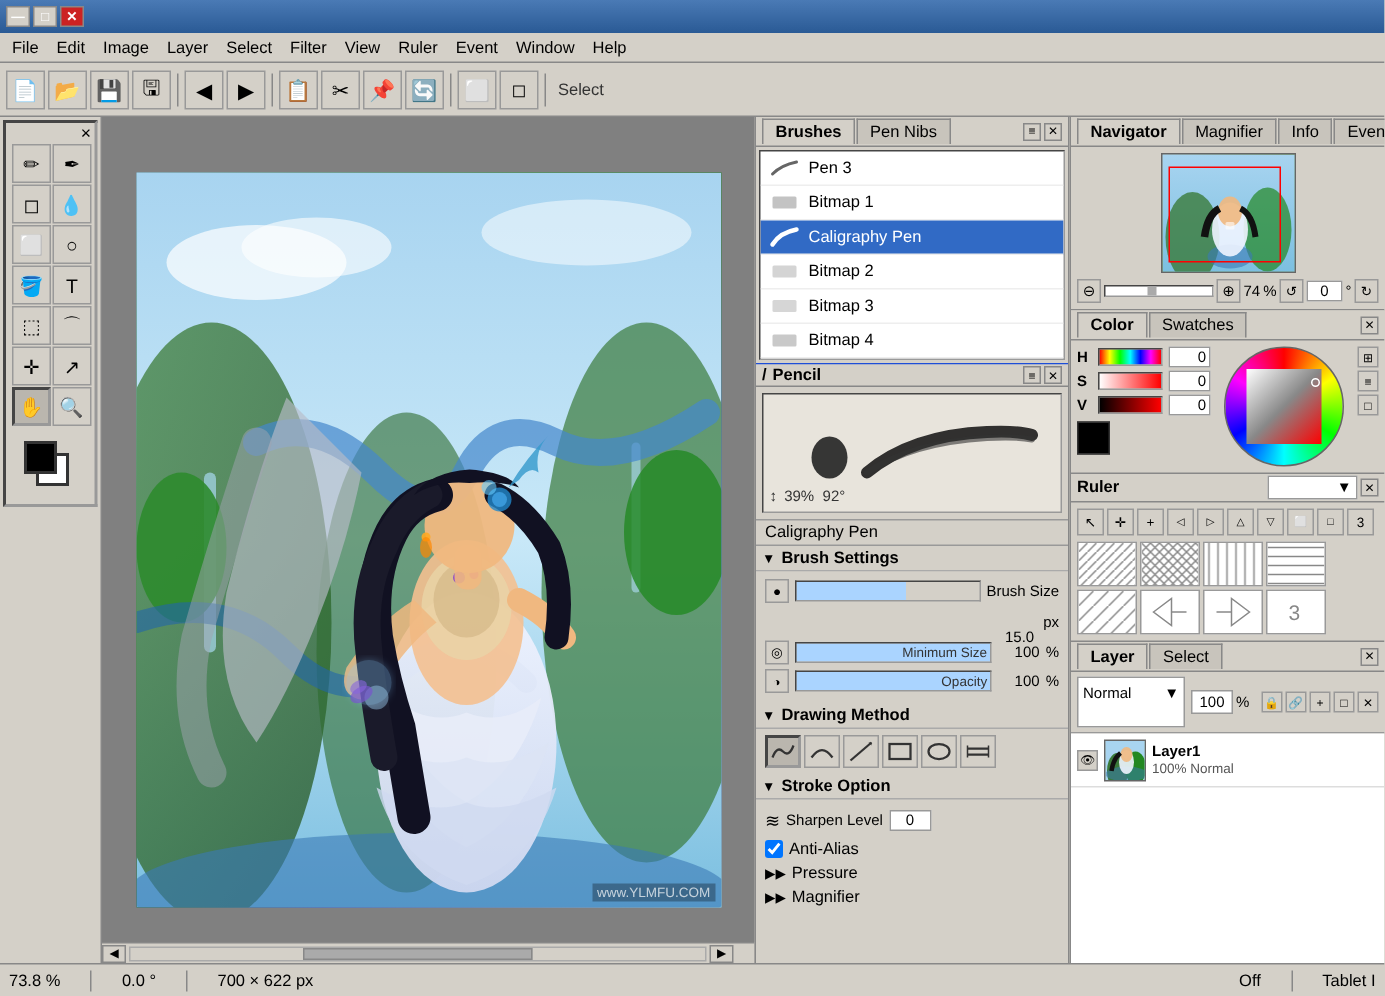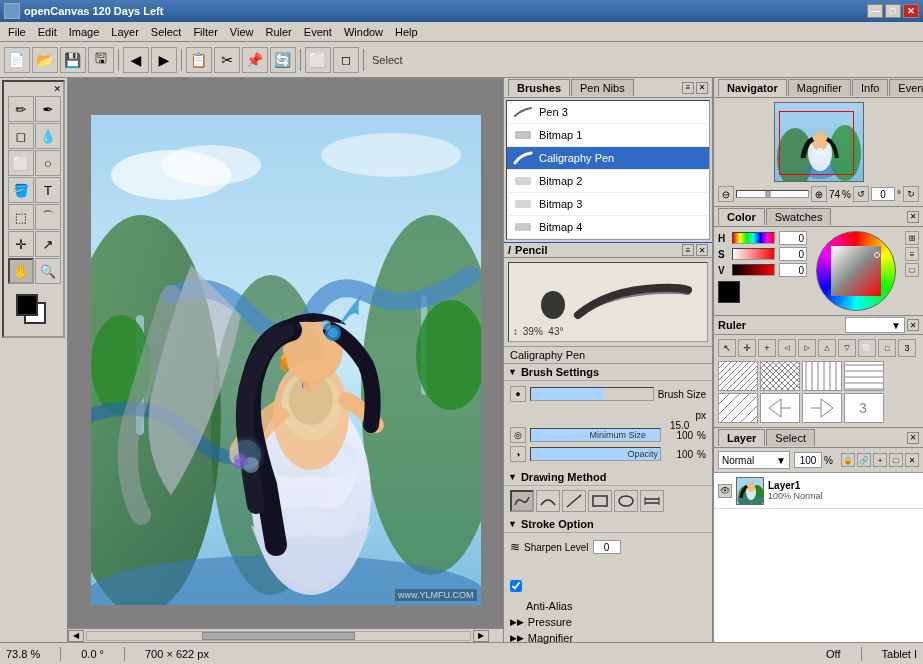--- a/index.html
+++ b/index.html
@@ -121,21 +121,21 @@
     .draw-buttons { display: flex; gap: 2px; flex-wrap: wrap; }
     .draw-btn { width: 24px; height: 22px; background: #d4d0c8; border: 1px solid #999; display: flex; align-items: center; justify-content: center; font-size: 12px; cursor: pointer; }
     .draw-btn.active { border: 2px inset #999; background: #bab6ae; }
     
     .stroke-option { padding: 4px 6px; }
     .sharpen-row { display: flex; align-items: center; gap: 4px; margin-top: 3px; }
     .sharpen-label { font-size: 10px; }
     .sharpen-val { width: 28px; height: 14px; background: white; border: 1px solid #999; font-size: 10px; text-align: center; }
     .checkbox-row { display: flex; align-items: center; gap: 4px; padding: 2px 6px; }
     .checkbox-row input { width: 12px; height: 12px; }
-    .checkbox-row label { font-size: 11px; margin-top: 40px; }
+    .checkbox-row label { font-size: 11px; }
     .expand-row { display: flex; align-items: center; padding: 2px 6px; cursor: pointer; }
     .expand-arrow { margin-right: 4px; font-size: 9px; }
     
     
     .status-bar { height: 22px; background: #d4d0c8; border-top: 1px solid #888; display: flex; align-items: center; padding: 0 6px; font-size: 11px; gap: 20px; }
     .status-sep { width: 1px; height: 14px; background: #888; }
     
     
     ::-webkit-scrollbar { width: 12px; }
     ::-webkit-scrollbar-track { background: #d4d0c8; }
@@ -145,24 +145,20 @@
     .watermark { position: absolute; bottom: 4px; right: 4px; font-size: 9px; color: rgba(255,255,255,0.7); background: rgba(0,0,0,0.3); padding: 1px 3px; }
     
     .panel-tabs-row { display: flex; align-items: flex-end; padding: 2px 2px 0; background: #d4d0c8; }
     .ptab { padding: 2px 8px; font-size: 11px; cursor: pointer; background: #c8c4bc; border: 1px solid #888; border-bottom: none; margin-right: 1px; }
     .ptab.active { background: #d4d0c8; font-weight: bold; }
   </style>
 </head>
 <body>
 
 <div class="title-bar">
-  <div class="title-bar-left">
-    <span class="title-bar-icon"></span>
-    <span>openCanvas 120 Days Left</span>
-  </div>
   <div class="title-bar-buttons">
     <div class="title-btn">—</div>
     <div class="title-btn">□</div>
     <div class="title-btn close">✕</div>
   </div>
 </div>
 
 <div class="menu-bar">
   <span class="menu-item">File</span>
   <span class="menu-item">Edit</span>
@@ -408,21 +404,21 @@
       <div class="pencil-preview">
         <svg width="180" height="65" viewBox="0 0 180 65">
 
           <ellipse cx="35" cy="35" rx="12" ry="14" fill="#222" opacity="0.9"></ellipse>
           <path d="M60 45 Q90 20 140 18 Q160 17 170 20" stroke="#111" stroke-width="8" fill="none" stroke-linecap="round" opacity="0.85"></path>
           <path d="M60 45 Q90 25 140 22 Q160 21 170 23" stroke="#333" stroke-width="4" fill="none" stroke-linecap="round" opacity="0.6"></path>
         </svg>
         <div class="pencil-size-info">
           <span style="font-size:10px; margin-right:2px;">↕</span>
           <span>39%</span>&nbsp;
-          <span>43°</span>
+          <span>92°</span>
         </div>
       </div>
 
       <div class="pencil-name-bar">
         <span>Caligraphy Pen</span>
       </div>
 
       <div class="section-header">
         <span class="section-arrow">▼</span>
         <span class="section-title">Brush Settings</span>
@@ -436,21 +432,21 @@
         </div>
         <div class="setting-row">
           <div style="flex:1;"></div>
           <span style="font-size:10px;margin-top:20px;">15.0</span>
           <span style="font-size:10px; margin-left:2px;">px</span>
         </div>
 
         <div style="display:flex; align-items:center; gap:4px; margin-bottom:3px;">
           <div class="setting-icon">◎</div>
           <div style="flex:1; height:14px; background: linear-gradient(to right, #aad4ff 0%, #aad4ff 100%); border: 1px inset #999; position:relative;">
-            <span style="position:absolute; right:14px; top:1px; font-size:9px; color:#333;padding-left:36px;">Minimum Size</span>
+            <span style="position:absolute; right:2px; top:1px; font-size:9px; color:#333;padding-left:36px;">Minimum Size</span>
           </div>
           <span style="font-size:10px; width:28px; text-align:right;">100</span>
           <span style="font-size:10px;">%</span>
         </div>
         <div style="display:flex; align-items:center; gap:4px; margin-bottom:3px;">
           <div class="setting-icon" style="font-size:8px;">◑</div>
           <div style="flex:1; height:14px; background: linear-gradient(to right, #aad4ff 0%, #aad4ff 100%); border: 1px inset #999; position:relative;">
             <span style="position:absolute; right:2px; top:1px; font-size:9px; color:#333;">Opacity</span>
           </div>
           <span style="font-size:10px; width:28px; text-align:right;">100</span>
@@ -734,21 +730,21 @@
     <div class="layer-panel">
       <div style="display:flex; align-items:center; justify-content:space-between; padding:1px 4px; background:#d4d0c8; border-bottom:1px solid #888;">
         <div style="display:flex; gap:0;">
           <div class="ptab active">Layer</div>
           <div class="ptab">Select</div>
         </div>
         <div style="width:12px; height:12px; background:#d4d0c8; border:1px solid #888; display:flex; align-items:center; justify-content:center; font-size:8px; cursor:pointer;">✕</div>
       </div>
 
       <div class="layer-controls">
-        <div style="width:72px; height:18px; background:white; border:1px solid #999; font-size:10px; display:flex; align-items:center; justify-content:space-between; padding:0 3px; cursor:pointer;">
+        <div style="width:72px; height:18px; background:white; border:1px solid #999; font-size:10px; display:flex; align-items:flex-end; justify-content:space-between; padding:16px 3px; cursor:pointer;">
           <span>Normal</span>
           <span>▼</span>
         </div>
         <div class="layer-opacity">
           <input type="text" value="100" style="width: 28px; height: 16px; font-size: 10px; text-align: center; border: 1px solid rgb(153, 153, 153);">
           <span style="font-size:10px;">%</span>
         </div>
         <div class="layer-icon-row">
           <div class="layer-icon" title="Lock">🔒</div>
           <div class="layer-icon" title="Link">🔗</div>

